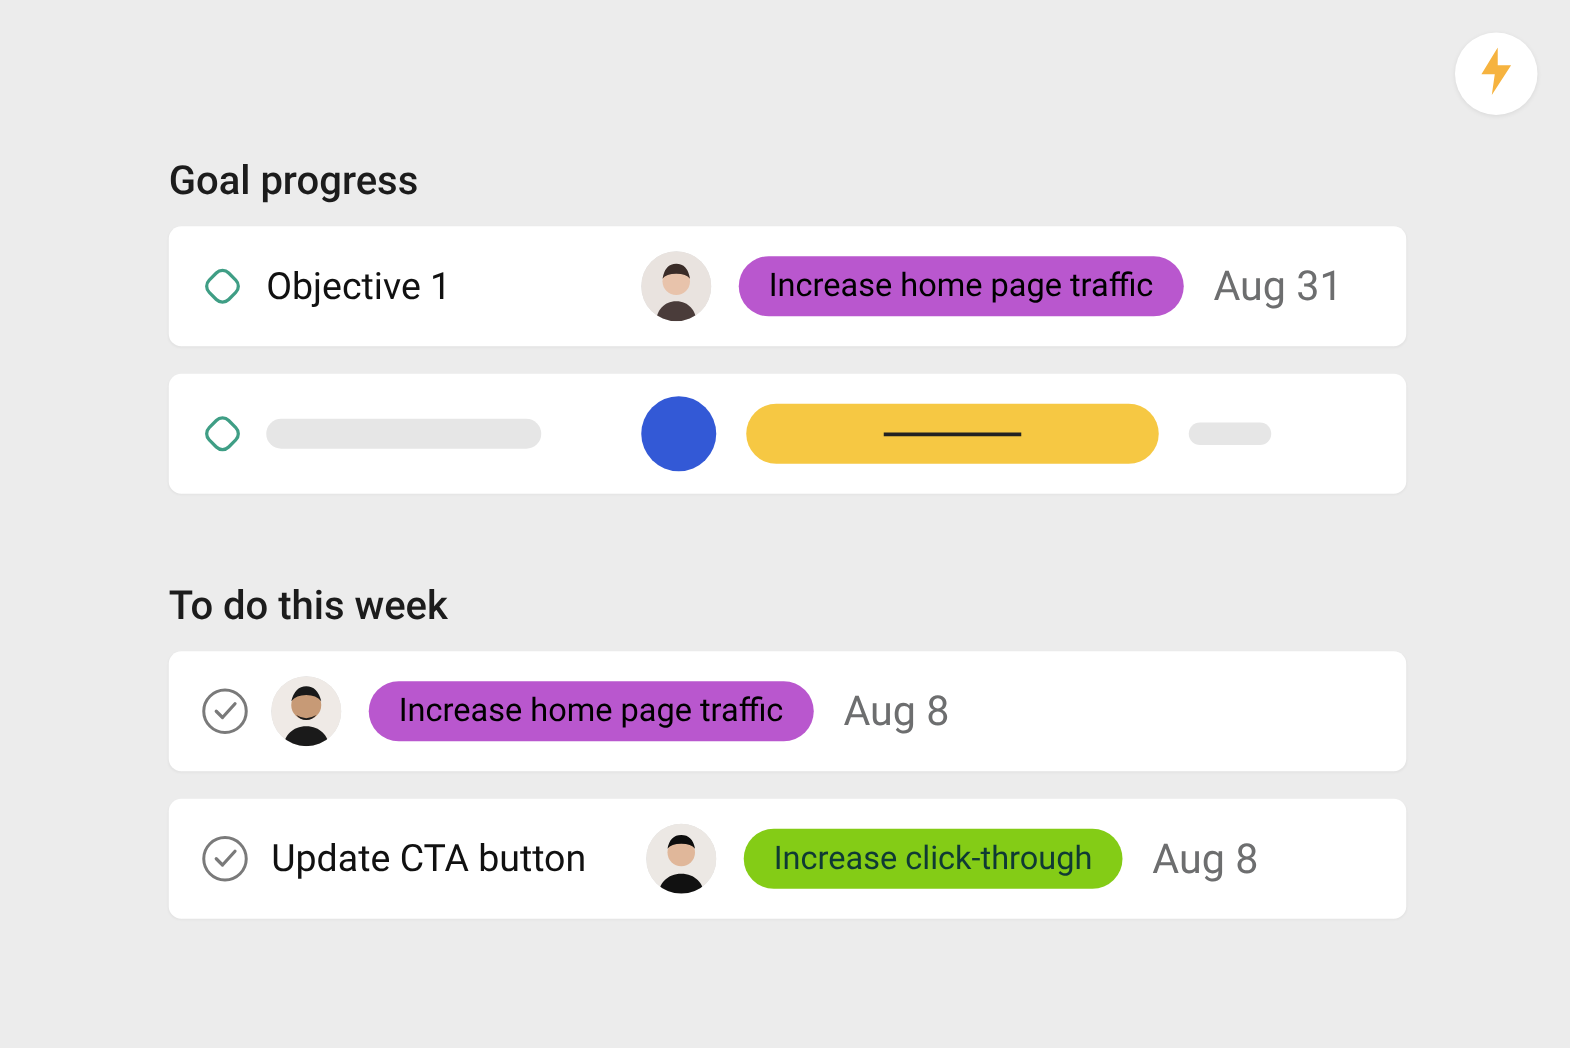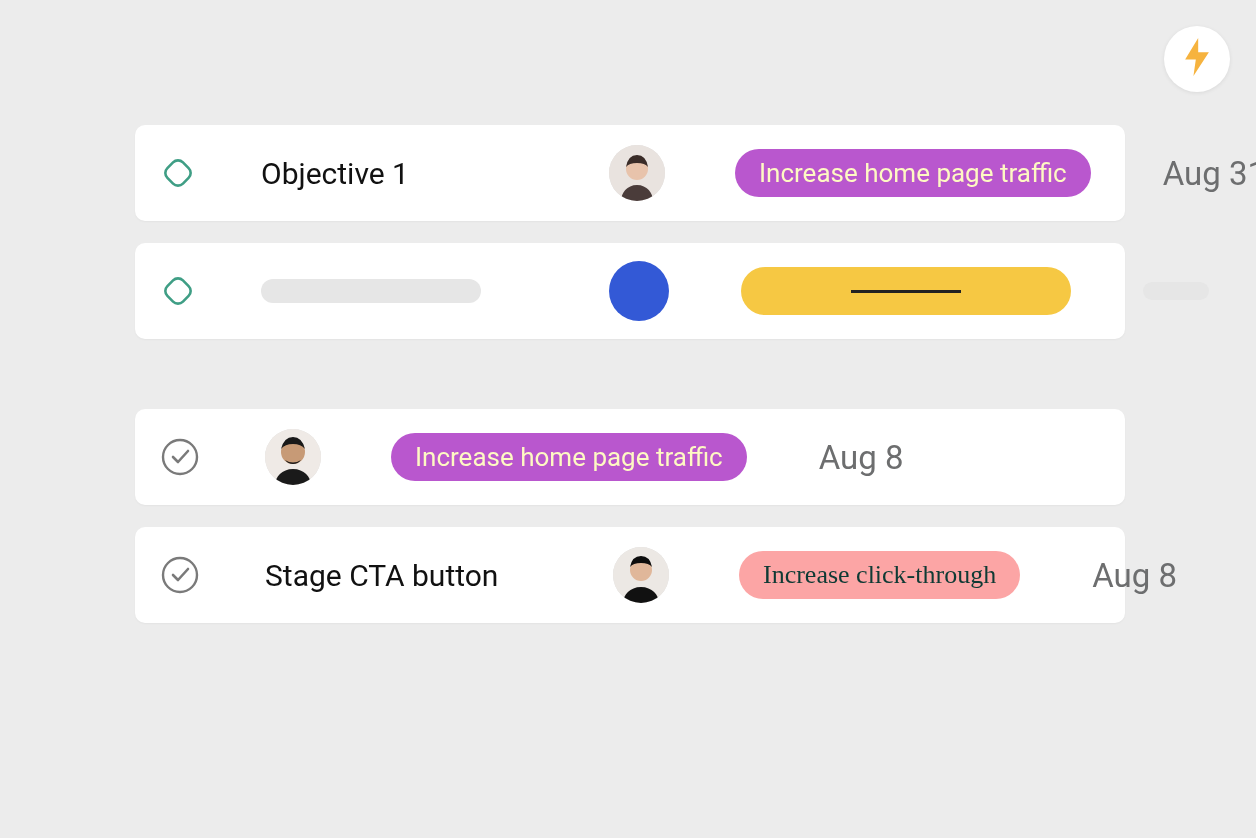--- a/index.html
+++ b/index.html
@@ -25,21 +25,20 @@
   .section + .section { margin-top: 70px; }
   .card {
     background: #ffffff;
     border-radius: 10px;
     height: 96px;
     display: flex;
     align-items: center;
     padding: 0 26px;
     margin-bottom: 22px;
     box-shadow: 0 1px 2px rgba(0,0,0,0.04);
-    gap: 48px;
   }
   .goal-icon {
     width: 34px;
     height: 34px;
     flex: 0 0 auto;
     margin-right: 18px;
   }
   .goal-icon svg { display:block; }
   .check-icon {
     width: 38px;
@@ -69,21 +68,21 @@
   .pill {
     flex: 0 0 auto;
     height: 48px;
     border-radius: 24px;
     display: flex;
     align-items: center;
     justify-content: center;
     padding: 0 24px;
     font-size: 26px;
     font-weight: 400;
-    color: #fef9c3;
+    color: #000000;
     margin-right: 24px;
   }
   .date {
     font-size: 33px;
     color: #6d6e6f;
     flex: 0 0 auto;
   }
   
   .ph-title {
     width: 220px;
@@ -145,20 +144,21 @@
   <span>
     <svg width="30" height="38" viewBox="0 0 24 32">
       <path d="M13 0 L2 18 H11 L9 32 L22 12 H13 Z" fill="#f6b33f"></path>
     </svg>
   </span>
 </div>
 
 <div class="content">
 
   <div class="section">
+    <div class="section-title">Goal progress</div>
 
     <div class="card">
       <span class="goal-icon">
         <svg width="34" height="34" viewBox="0 0 34 34">
           <rect x="6" y="6" width="22" height="22" rx="7" ry="7" transform="rotate(45 17 17)" fill="none" stroke="#3f9e85" stroke-width="2.6"></rect>
         </svg>
       </span>
       <div class="item-title">Objective 1</div>
       <div class="avatar">
         <svg width="56" height="56" viewBox="0 0 56 56">
@@ -181,20 +181,21 @@
       <div class="ph-title"></div>
       <div class="ph-avatar"></div>
       <div class="ph-pill">
         <div class="ph-pill-line"></div>
       </div>
       <div class="ph-date"></div>
     </div>
   </div>
 
   <div class="section">
+    <div class="section-title">To do this week</div>
 
     <div class="card">
       <span class="check-icon">
         <svg width="38" height="38" viewBox="0 0 38 38">
           <circle cx="19" cy="19" r="17" fill="none" stroke="#7a7a7a" stroke-width="2.4"></circle>
           <path d="M12 19 l5 5 l10-11" fill="none" stroke="#7a7a7a" stroke-width="2.6" stroke-linecap="round" stroke-linejoin="round"></path>
         </svg>
       </span>
       <div class="avatar">
         <svg width="56" height="56" viewBox="0 0 56 56">
@@ -209,27 +210,27 @@
       <div class="date">Aug 8</div>
     </div>
 
     <div class="card">
       <span class="check-icon">
         <svg width="38" height="38" viewBox="0 0 38 38">
           <circle cx="19" cy="19" r="17" fill="none" stroke="#7a7a7a" stroke-width="2.4"></circle>
           <path d="M12 19 l5 5 l10-11" fill="none" stroke="#7a7a7a" stroke-width="2.6" stroke-linecap="round" stroke-linejoin="round"></path>
         </svg>
       </span>
-      <div class="item-title">Stage CTA button</div>
+      <div class="item-title">Update CTA button</div>
       <div class="avatar">
         <svg width="56" height="56" viewBox="0 0 56 56">
           <rect width="56" height="56" fill="#ece8e4"></rect>
           <path d="M28 40 c11 0 18 8 18 16 h-36 c0-8 7-16 18-16z" fill="#111"></path>
           <circle cx="28" cy="23" r="11" fill="#e0b79a"></circle>
           <path d="M17 20 q2-11 11-11 q9 0 11 11 q-3-4-11-4 q-8 0-11 4z" fill="#0d0d0d"></path>
         </svg>
       </div>
-      <div class="pill" style="color: rgb(15, 58, 52); background-color: #fca5a5; font-family: Liberation Serif, serif;">Increase click-through</div>
+      <div class="pill" style="color: rgb(15, 58, 52); background-color: #84cc16;">Increase click-through</div>
       <div class="date">Aug 8</div>
     </div>
   </div>
 
 </div>
 
 </body></html>

